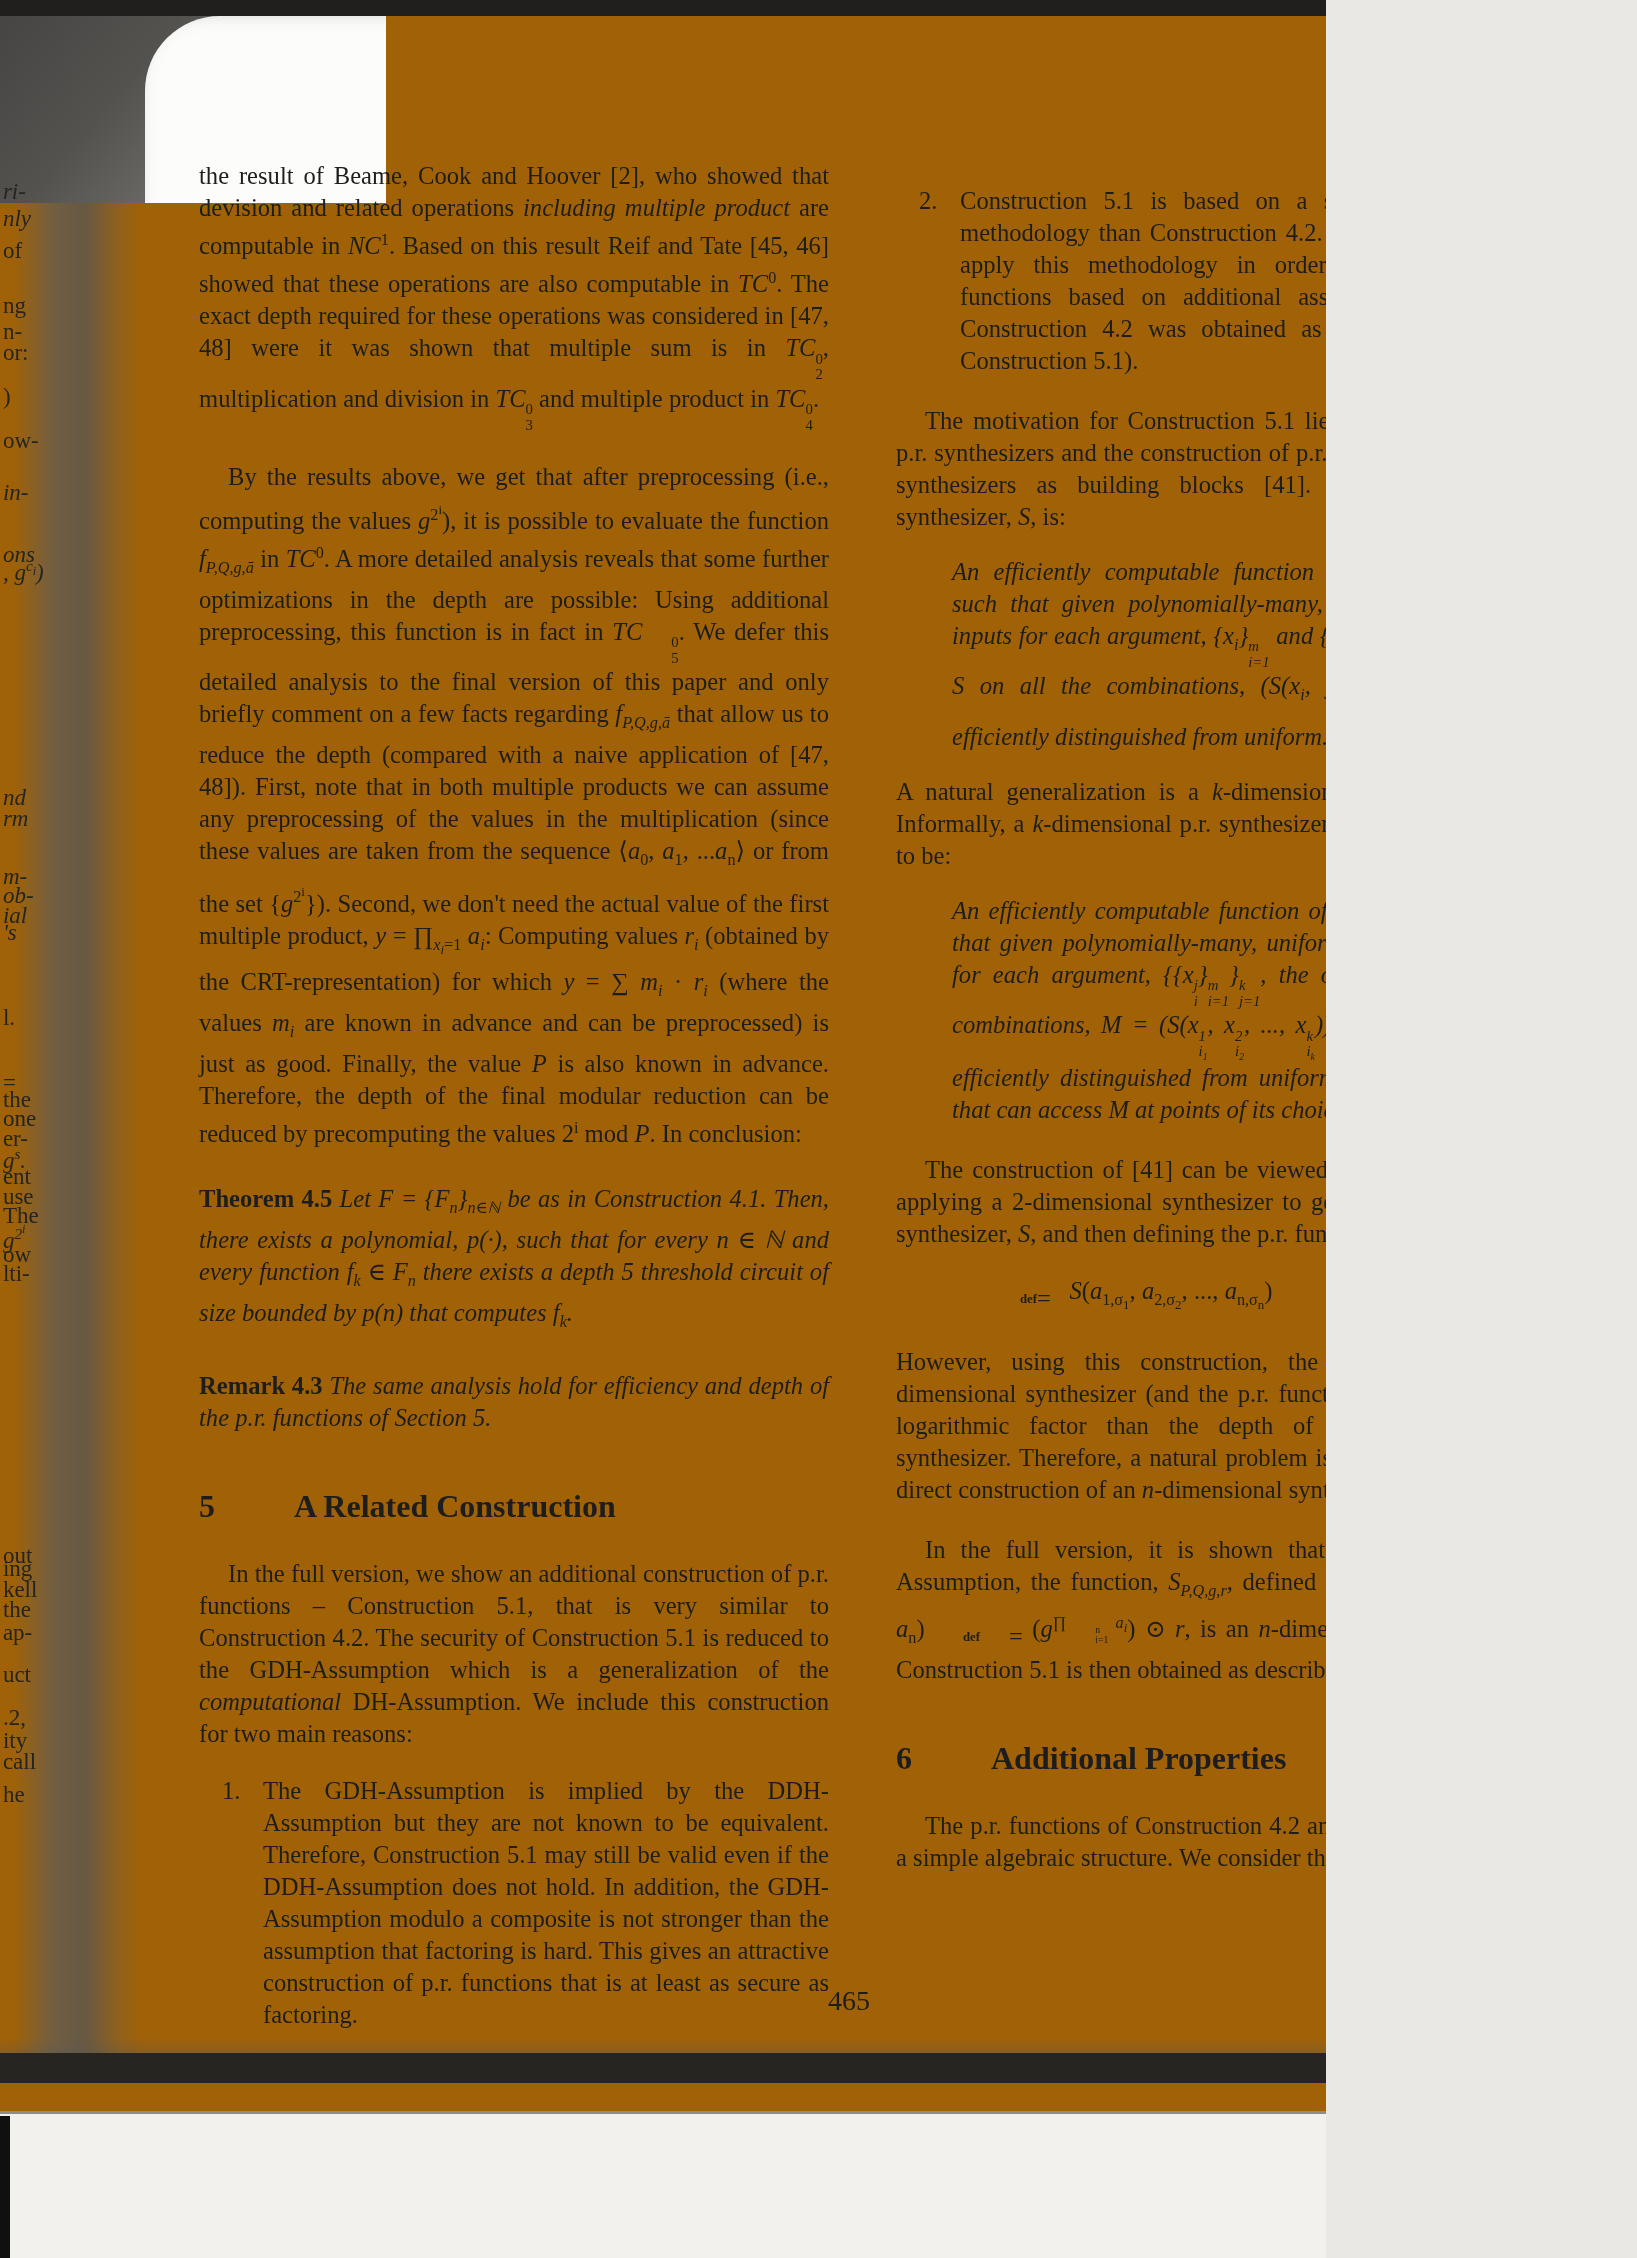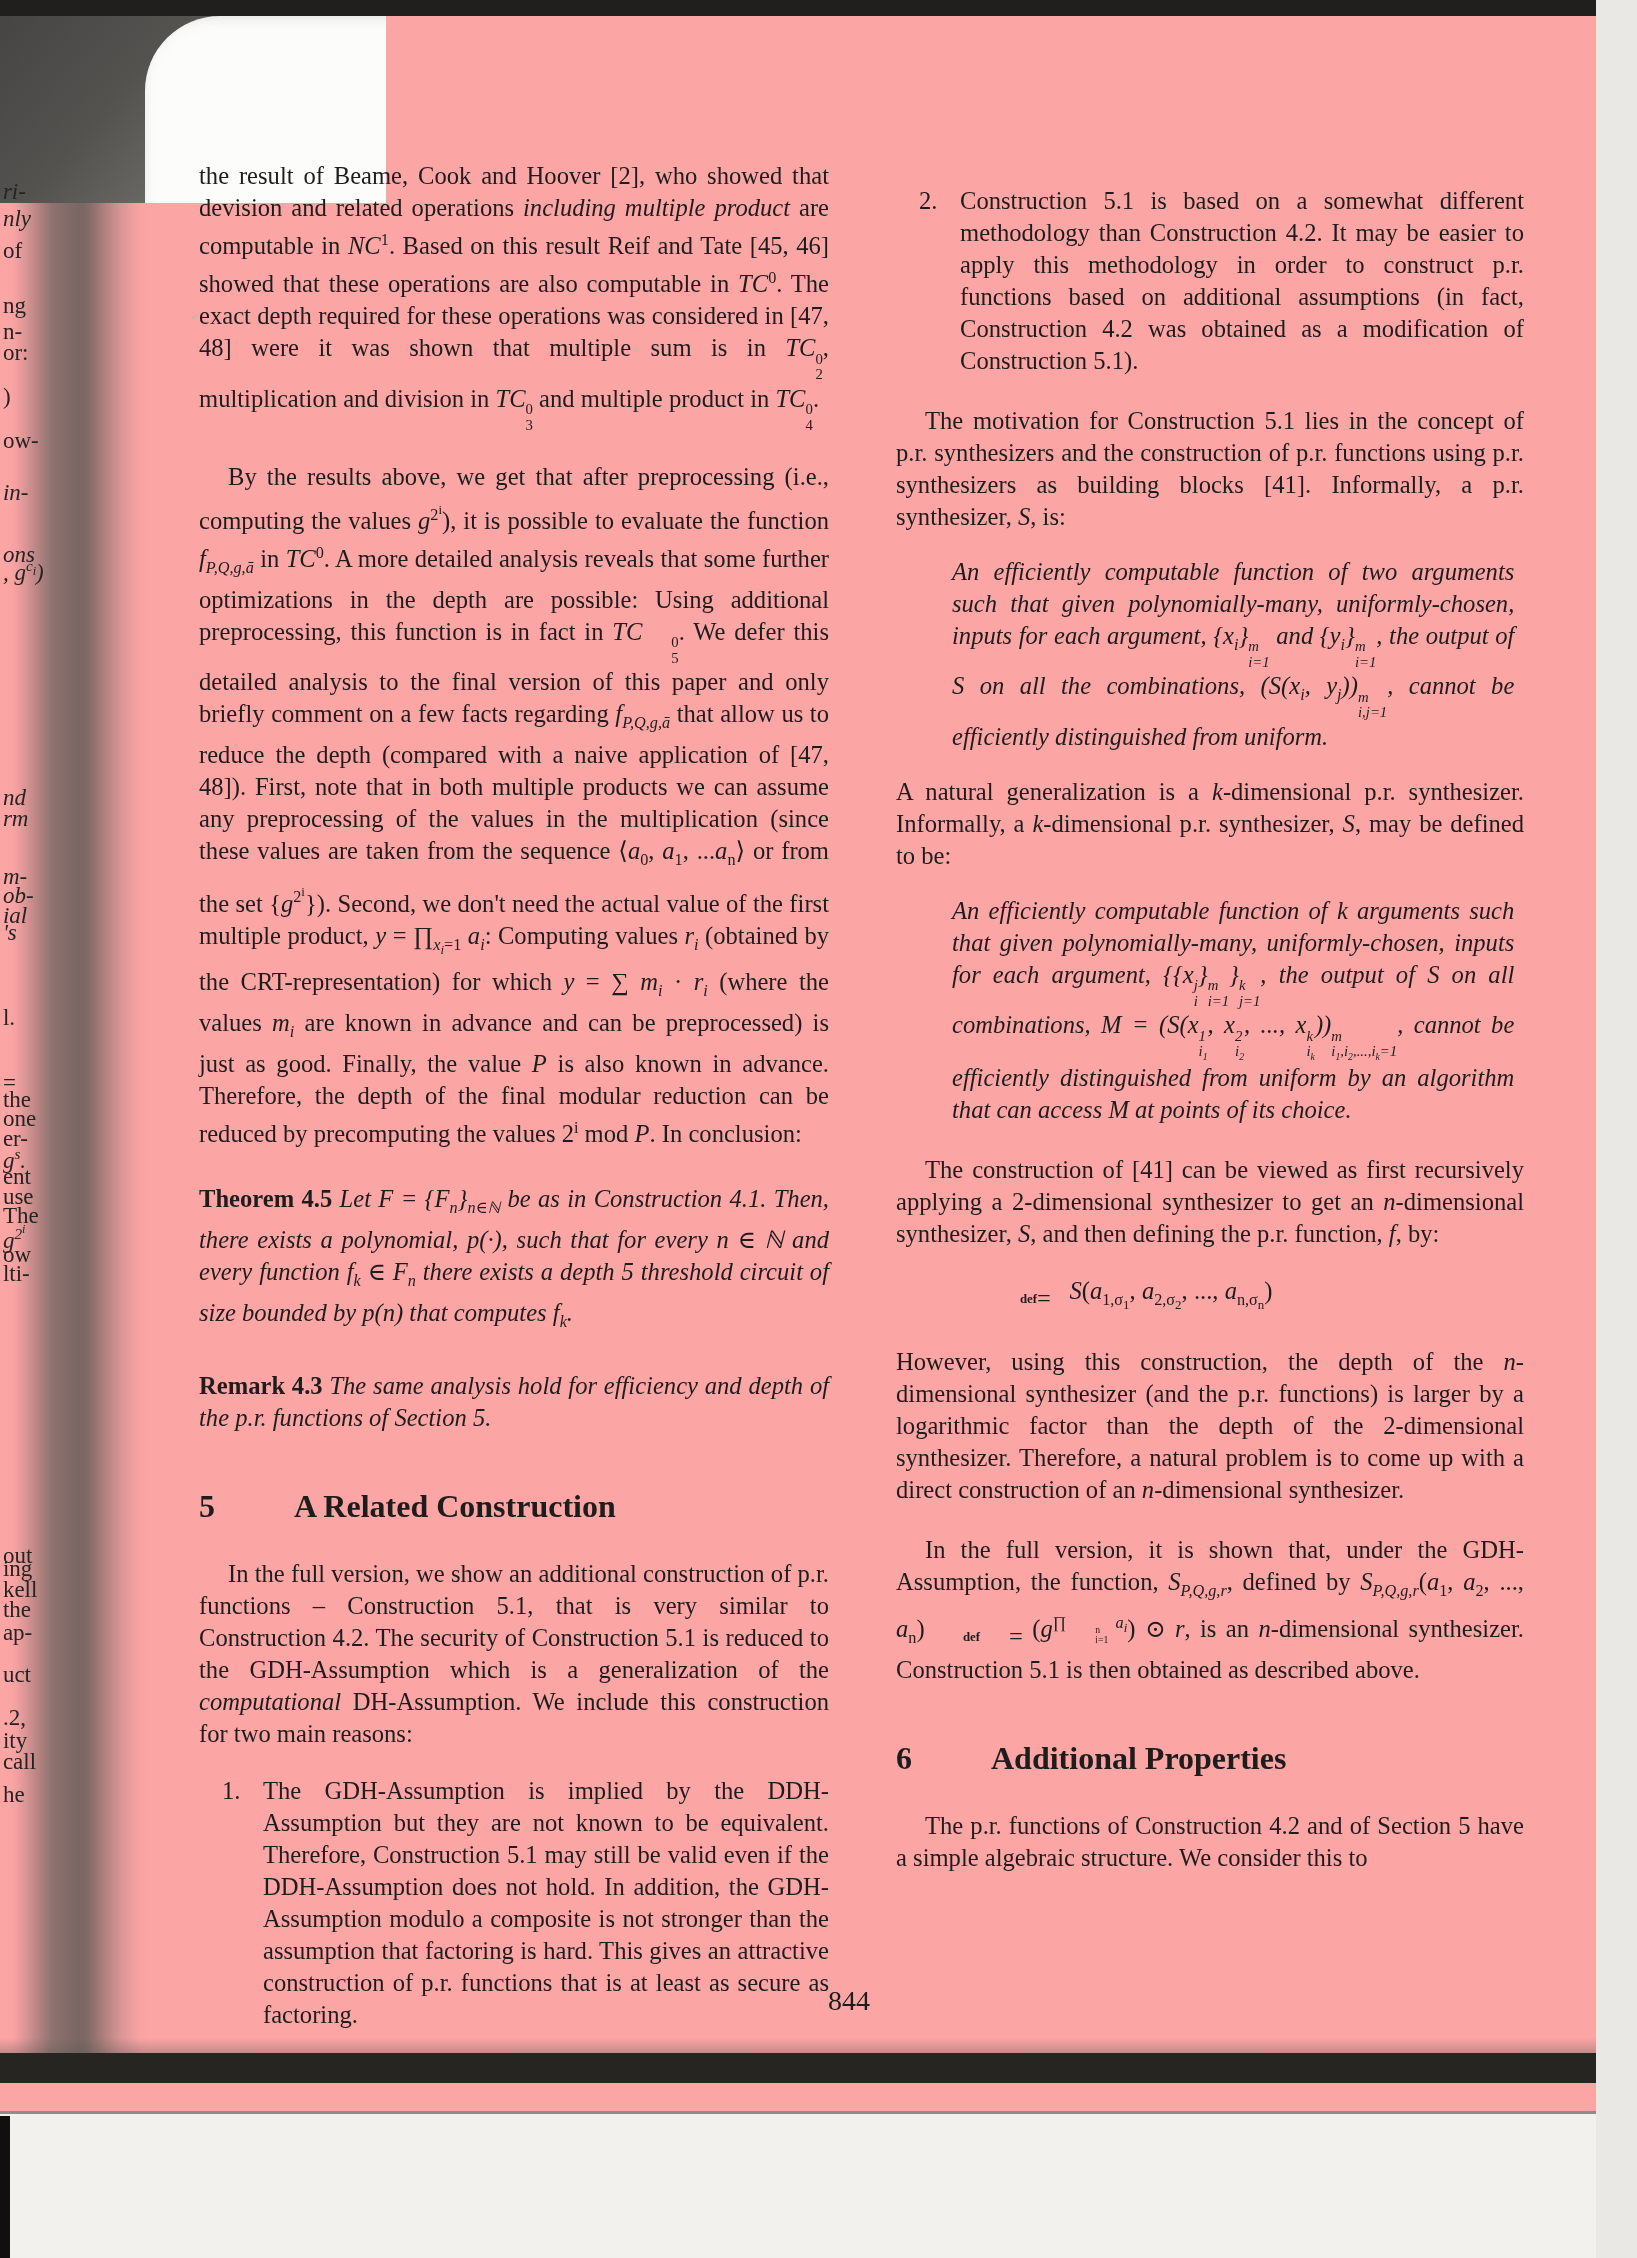--- a/index.html
+++ b/index.html
@@ -1,16 +1,16 @@
 <!DOCTYPE html>
 <html><head>
 <meta charset="utf-8">
 <style>
   html,body{margin:0;padding:0;background:#e9e8e5;}
-  .page{position:relative;width:1596px;height:2258px;background:#fca5a5;overflow:hidden;
+  .page{position:relative;width:1326px;height:2258px;background:#a16207;overflow:hidden;
         font-family:"Liberation Serif","DejaVu Serif",serif;color:#1d1d1d;}
 
   
   .top-edge{position:absolute;left:0;top:0;width:1638px;height:16.4px;background:#201f1d;}
   .corner{position:absolute;left:0;top:0;width:386px;height:203px;overflow:hidden;}
   .corner .dark{position:absolute;inset:0;
       background:linear-gradient(130deg,#454442 0%,#54524f 35%,#6e6c68 62%,rgba(120,118,114,0) 95%);}
   .corner .paper{position:absolute;left:145px;top:16.4px;width:579px;height:579px;background:#fcfcfa;
       border-radius:75px 0 0 0;box-shadow:-13.5px -9.7px 21px rgba(70,68,64,0.55) inset;}
   .gutter{position:absolute;left:13.5px;top:9.7px;width:127px;height:2055px;
@@ -194,15 +194,15 @@
           <span class="d">def</span>
           <span>=</span>
         </span> (<i>g</i><sup>∏<span class="ss">
             <span>n</span>
             <span>i=1</span>
           </span> <i>a<sub>i</sub></i></sup>) ⊙ <i>r</i>, is an <i>n</i>-dimensional synthesizer. Construction 5.1 is then obtained as described above.</p>
       <h2 class="sec"><span class="sec-num">6</span><span class="sec-title">Additional Properties</span></h2>
       <p class="para indent">The p.r. functions of Construction 4.2 and of Section 5 have a simple algebraic structure. We consider this to</p>
     </div>
 
-  <div class="pagenum">844</div>
+  <div class="pagenum">465</div>
 </div>
 
 
 </body></html>

